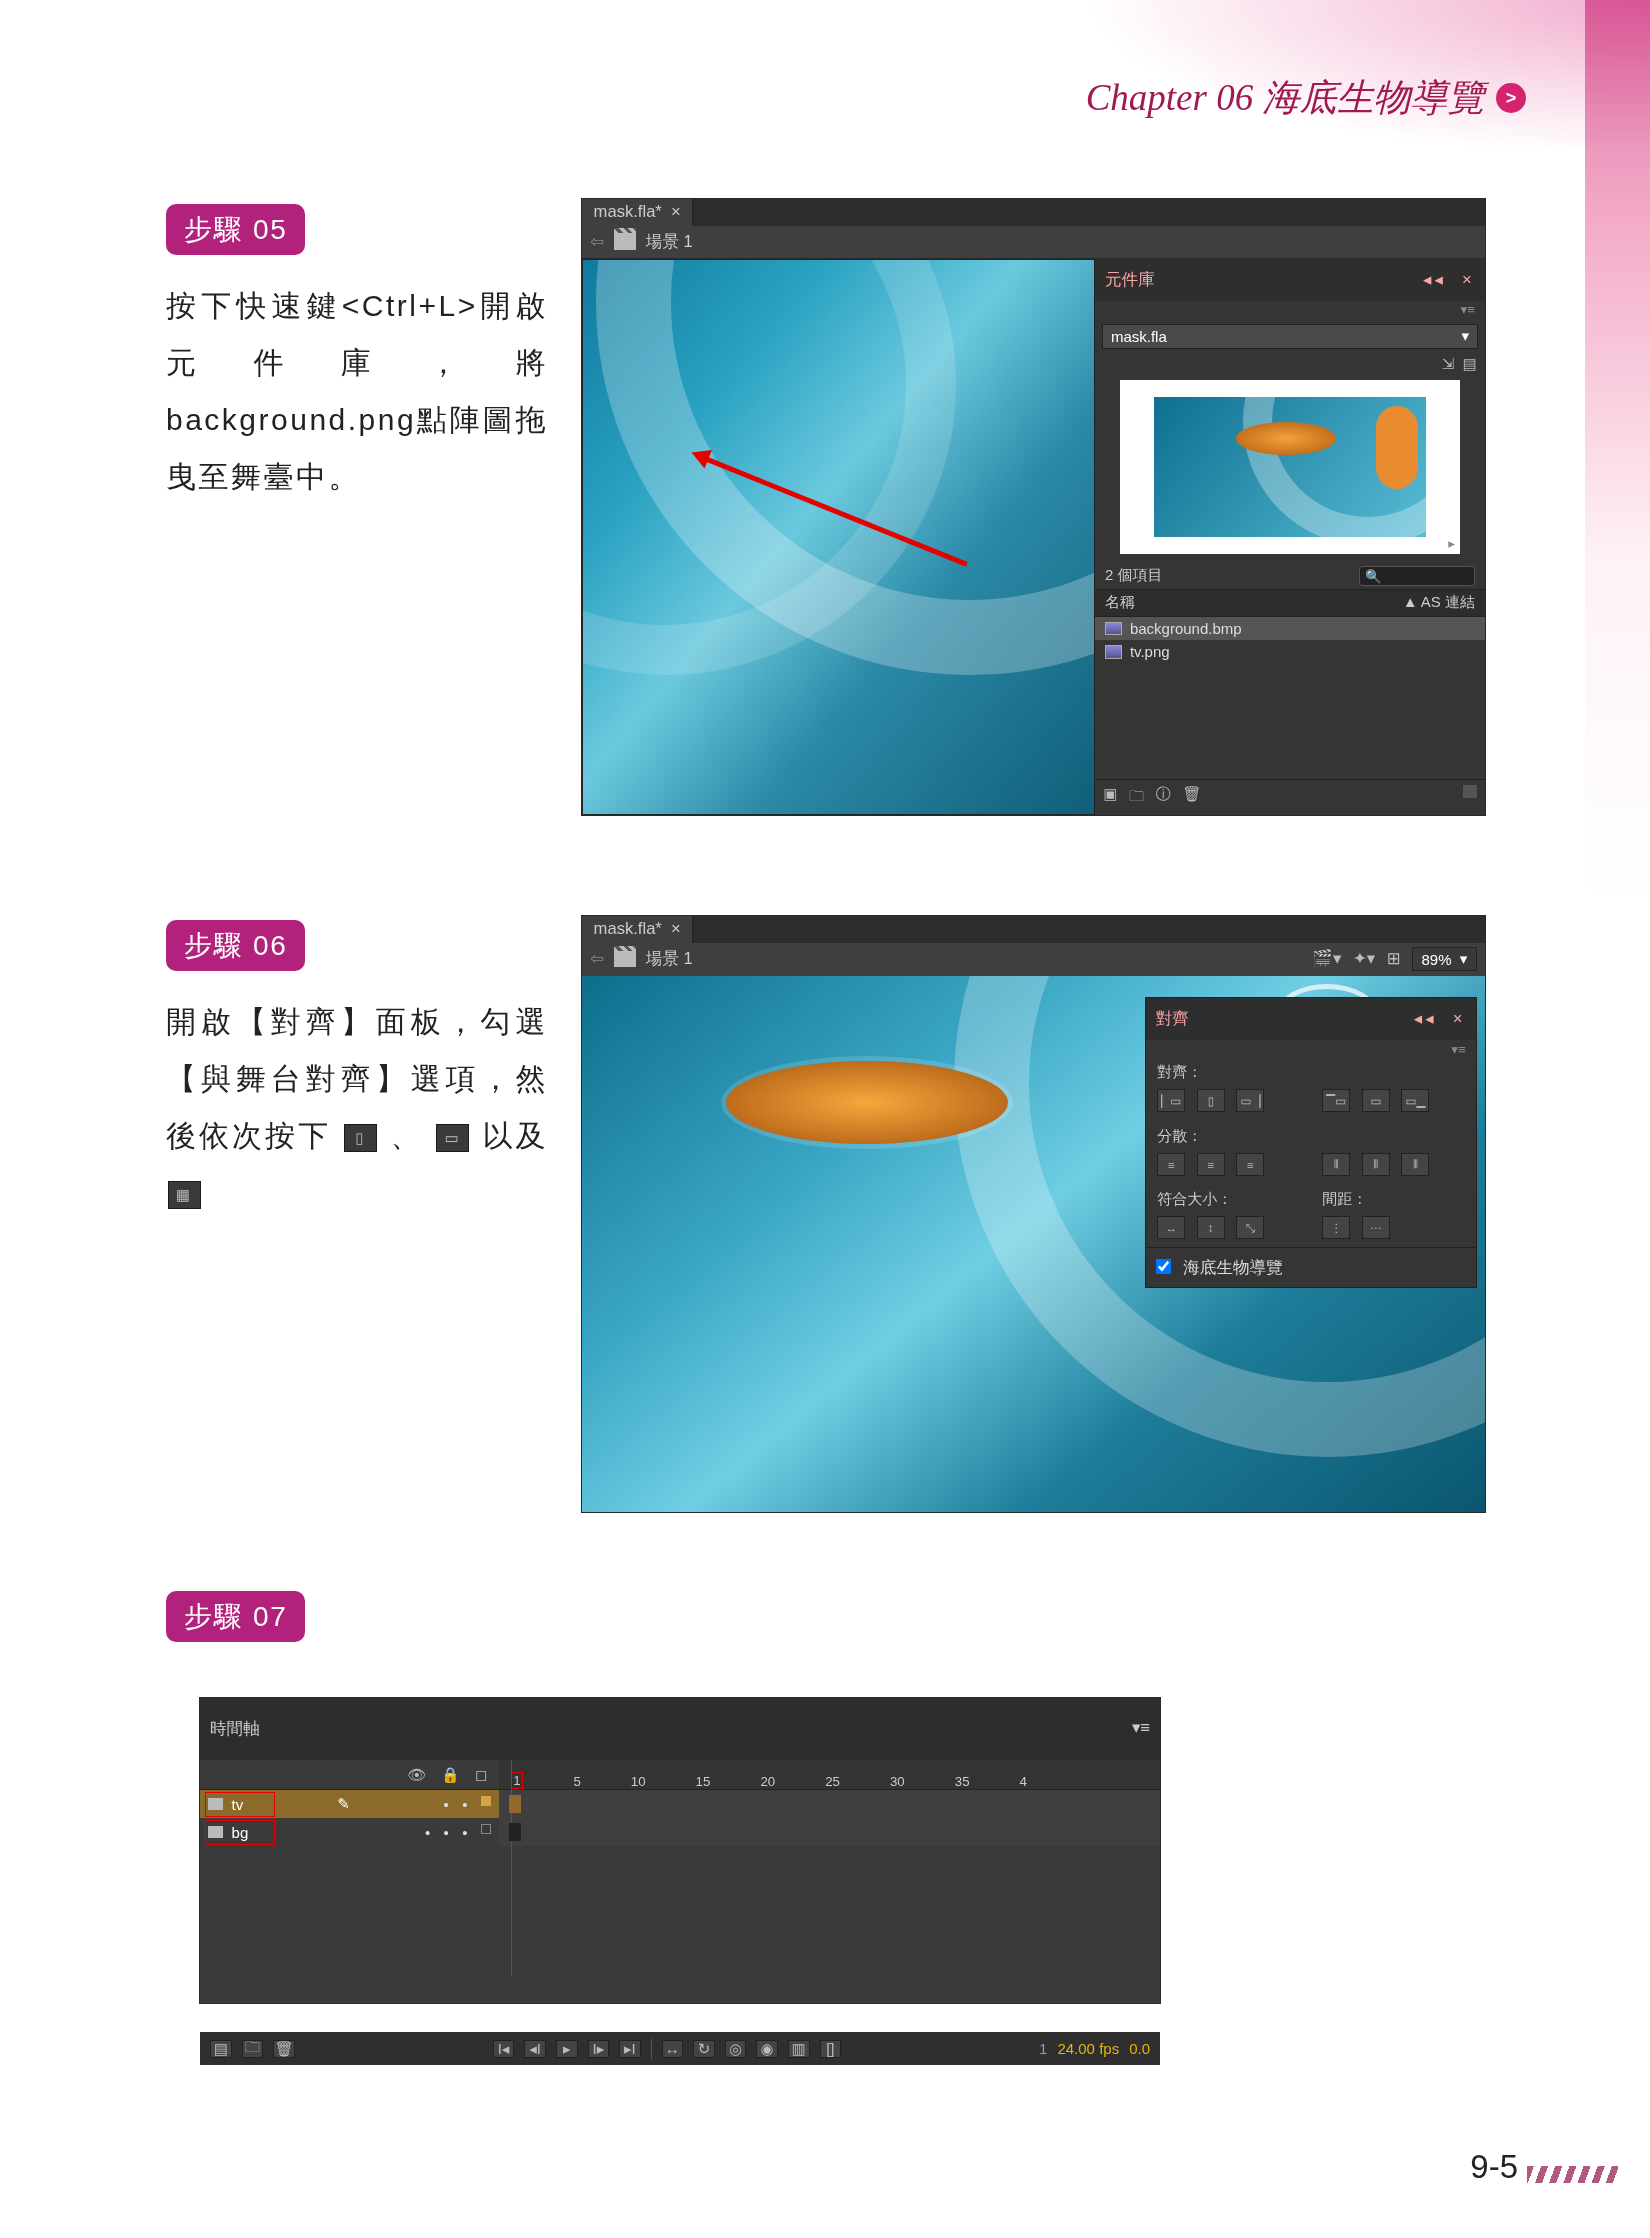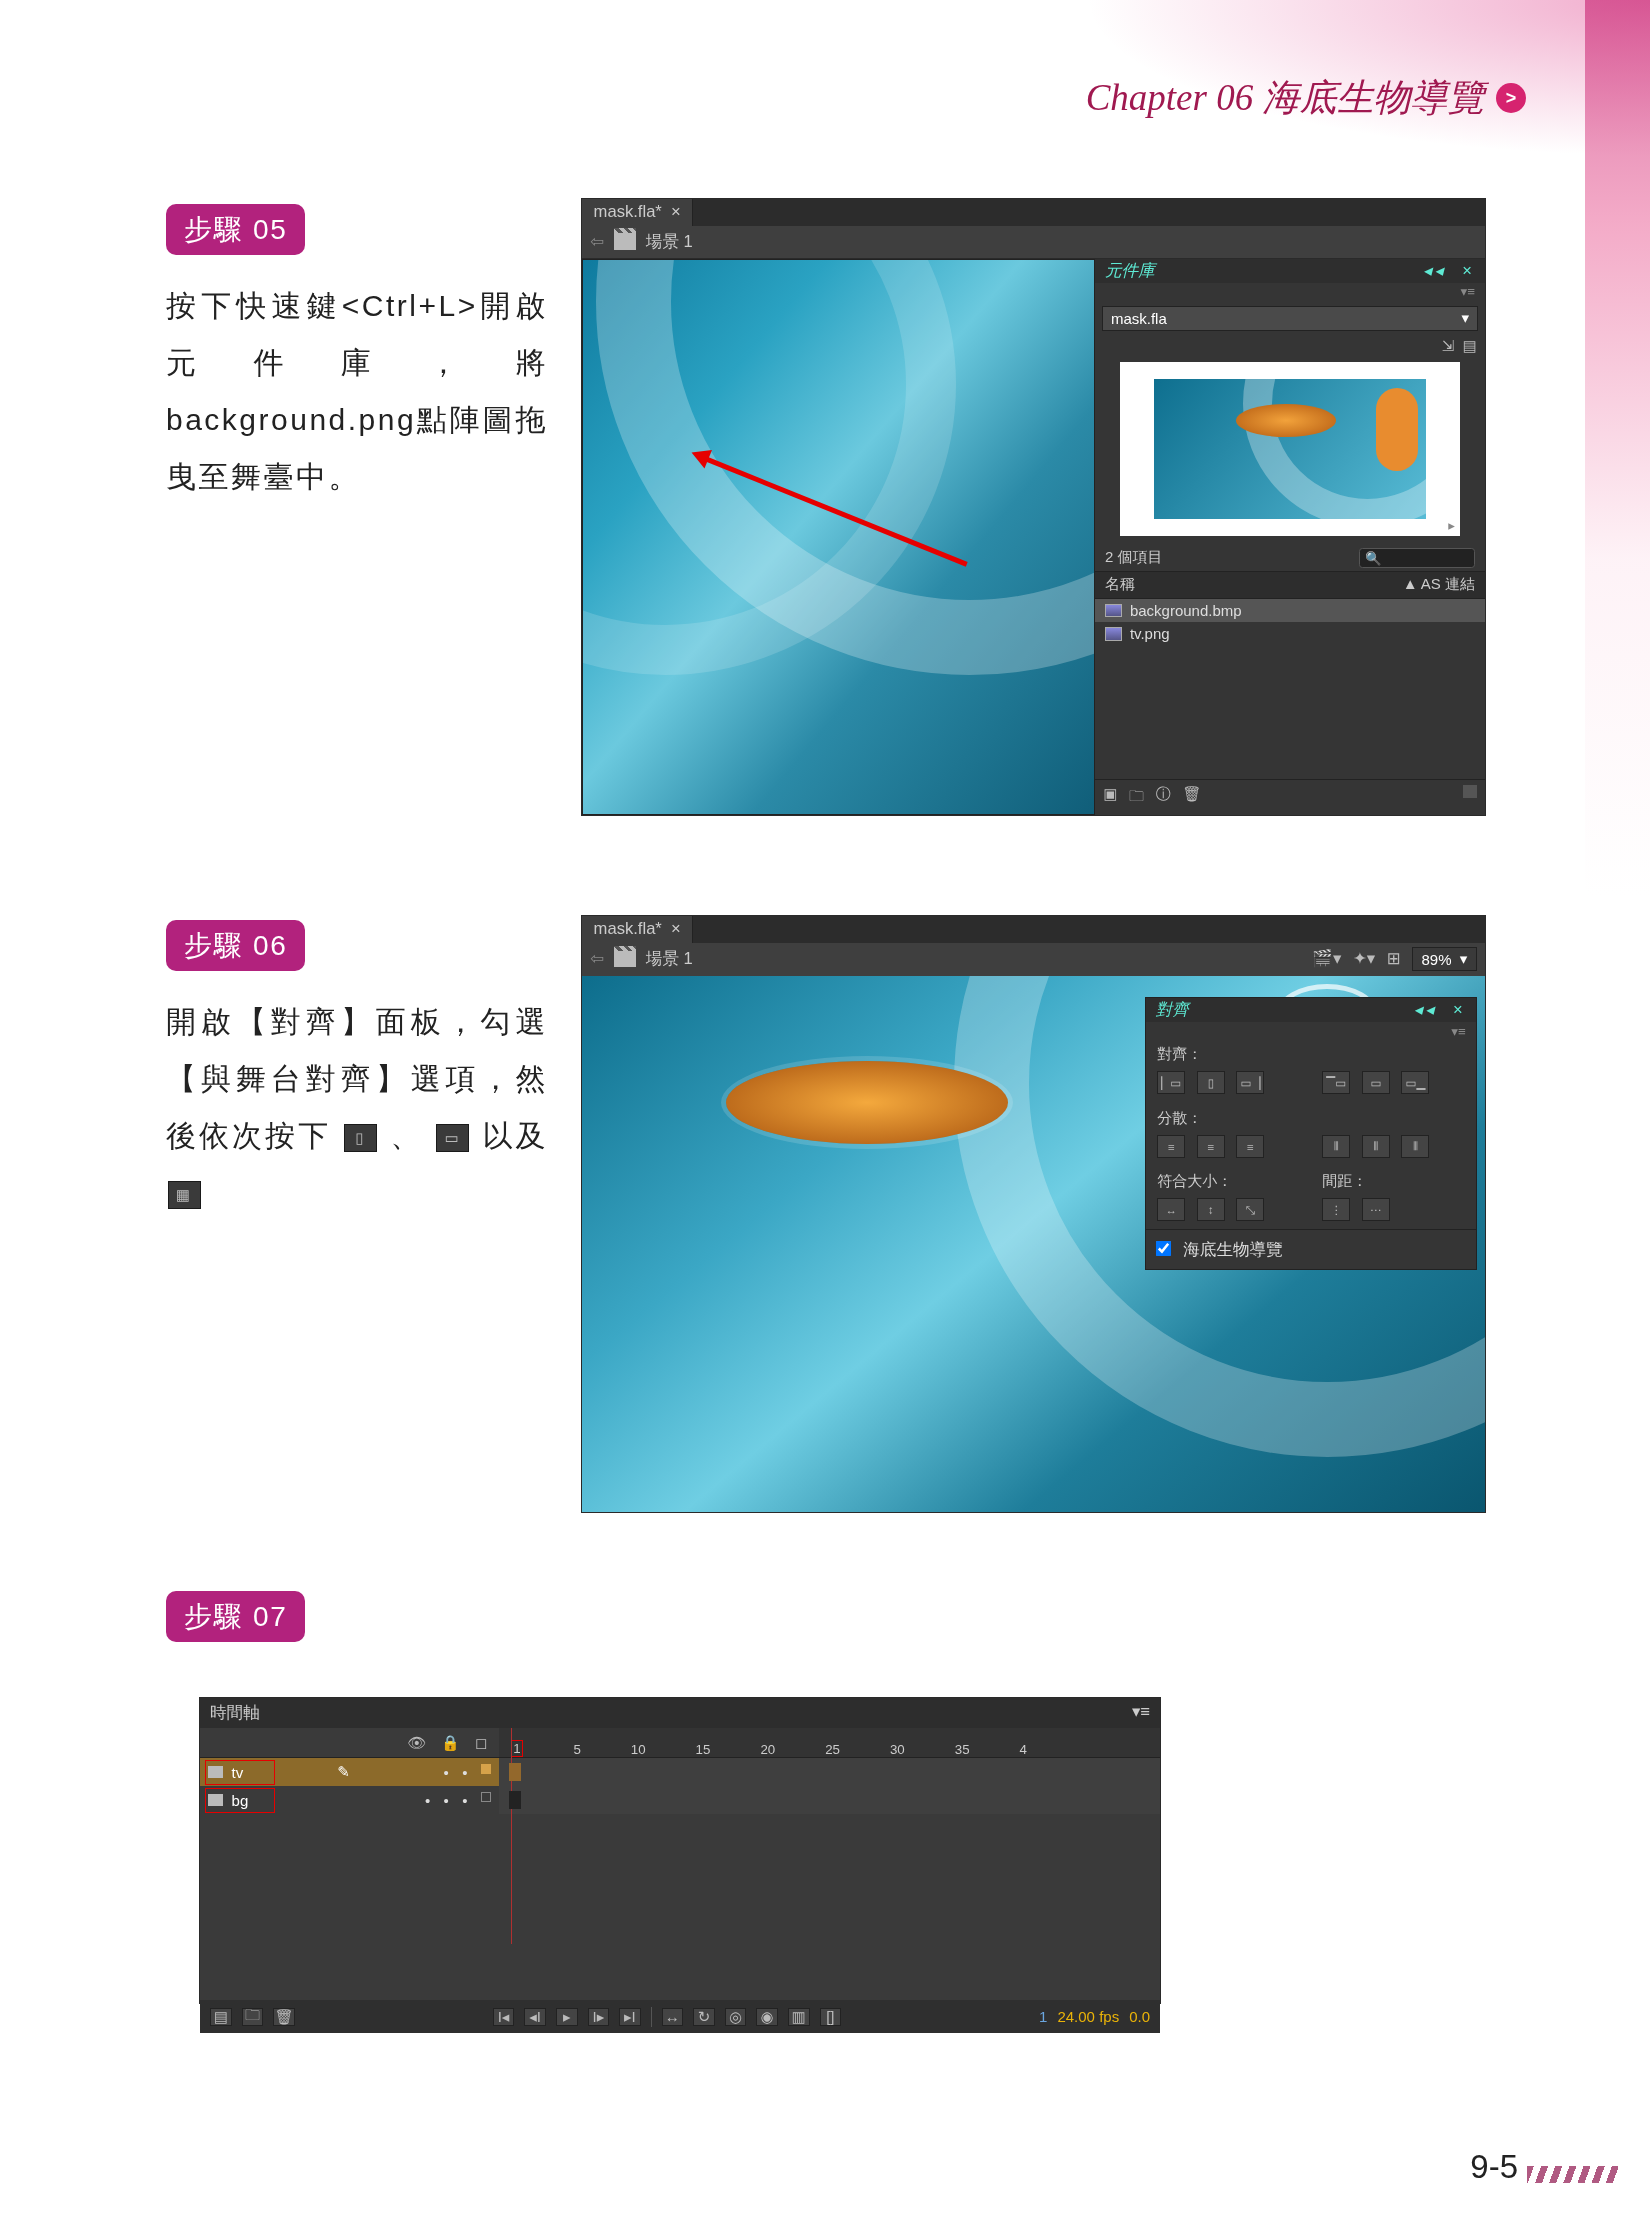--- a/index.html
+++ b/index.html
@@ -99,21 +99,21 @@
     width: 282px; height: 5px; background: #e60000;
     transform: rotate(22deg);
   }
   .arrow::before {
     content:""; position:absolute; left:-15px; top:-8.3px;
     border-right: 18px solid #e60000;
     border-top: 10.8px solid transparent;
     border-bottom: 10.8px solid transparent;
   }
   .lib-panel { width: 390px; background: #353535; display:flex; flex-direction: column; }
-  .panel-header { background: #2e2e2e; color:#5eead4; font-size: 16.6px; padding: 1px 10px; display:flex; justify-content: space-between; align-items:center;font-style:italic; }
+  .panel-header { background: #2e2e2e; color:#fca5a5; font-size: 16.6px; padding: 10px 10px; display:flex; justify-content: space-between; align-items:center; }
   .lib-select { margin: 6.6px; height: 25px; background: #4a4a4a; color:#fff; font-size:15px; display:flex; align-items:center; justify-content:space-between; padding: 0 8.3px; border:0.8px solid #222;}
   .lib-ops { display:flex; gap:8.3px; justify-content:flex-end; padding: 0 8.3px 3.3px; color:#bbb; font-size: 15px;}
   .lib-preview { margin: 3.3px 25px 8.3px; height: 174px; background: #fff; display:flex; align-items:center; justify-content:center; position:relative; }
   .lib-preview-inner { width: 80%; height: 80%; background: linear-gradient(130deg,#0e6f8f,#58bcd6); position:relative; overflow:hidden;}
   .lib-preview-inner .sw1{position:absolute; width:249px;height:249px;border-radius:50%;border:29px solid rgba(255,255,255,0.3); top:-100px; right:-66px;}
   .lib-preview-inner .sub{position:absolute; right:8.3px; top:8.3px; width:42px; height:83px; background:#e88c2f; border-radius:25px;}
   .lib-preview-inner .orb{position:absolute; left:30%; top:25px; width:100px; height:33px; background: radial-gradient(#f2a23b,#b35a10); border-radius:50%;}
   .lib-count { display:flex; align-items:center; justify-content: space-between; padding: 3.3px 10px; color:#ccc; font-size:15px;}
   .lib-search { width:116px; height:20px; background:#222; border:0.8px solid #555; border-radius:3.3px;}
   .lib-search .mag{color:#bbb; font-size:13.3px; padding-left:5px;}
@@ -143,21 +143,21 @@
   .icon-row { display:flex; gap:11.6px; padding: 3.3px 11.6px 8.3px;}
   .ab{ width:28px; height:23px; background:#444; border:0.8px solid #222; display:flex; align-items:center; justify-content:center;}
   .ab span{color:#bbb; font-size:11.6px;}
   .align-panel .twocol{display:flex;}
   .align-panel .twocol>div{flex:1;}
   .chk-row{padding:8.3px 11.6px; color:#ddd; font-size:16.6px; border-top:0.8px solid #222;}
   .chk-row input{transform:scale(1.2); margin-right:8.3px;}
 
   
   .shot7 { left: 199px; top: 1697px; width: 962px; height: 307px; background:#3a3a3a;}
-  .tl-header{background:#2d2d2d; color:#ccc; font-size:16.6px; padding:4px 10px; display:flex; justify-content:space-between;}
+  .tl-header{background:#2d2d2d; color:#ccc; font-size:16.6px; padding:20px 10px; display:flex; justify-content:space-between;}
   .tl-top {display:flex;}
   .layers-col{width:299px;}
   .layers-head{height:30px; display:flex; align-items:center; justify-content:flex-end; gap:15px; padding:0 11.6px; color:#bbb; font-size:15px; border-bottom:0.8px solid #222;}
   .layer-row{height:28px; display:flex; align-items:center; gap:8.3px; padding:0 8.3px; color:#fff; font-size:15px; position:relative;}
   .layer-row.active{background:#8c6a2a;}
   .layer-row .redbox{position:absolute; left:5px; top:1.7px; width:70px; height:25px; border:1.7px solid #e60000; pointer-events:none;}
   .layer-row .dots{margin-left:auto; display:flex; gap:13.3px; color:#ddd;}
   .folder-ic{width:15px;height:11.6px; background:#bbb;}
   .frames-col{flex:1; background:#3f3f3f; position:relative;}
   .ruler{height:30px; background:#333; display:flex; align-items:flex-end; color:#ccc; font-size:13.3px; gap:50px; padding-left:11.6px; border-bottom:0.8px solid #222;}

